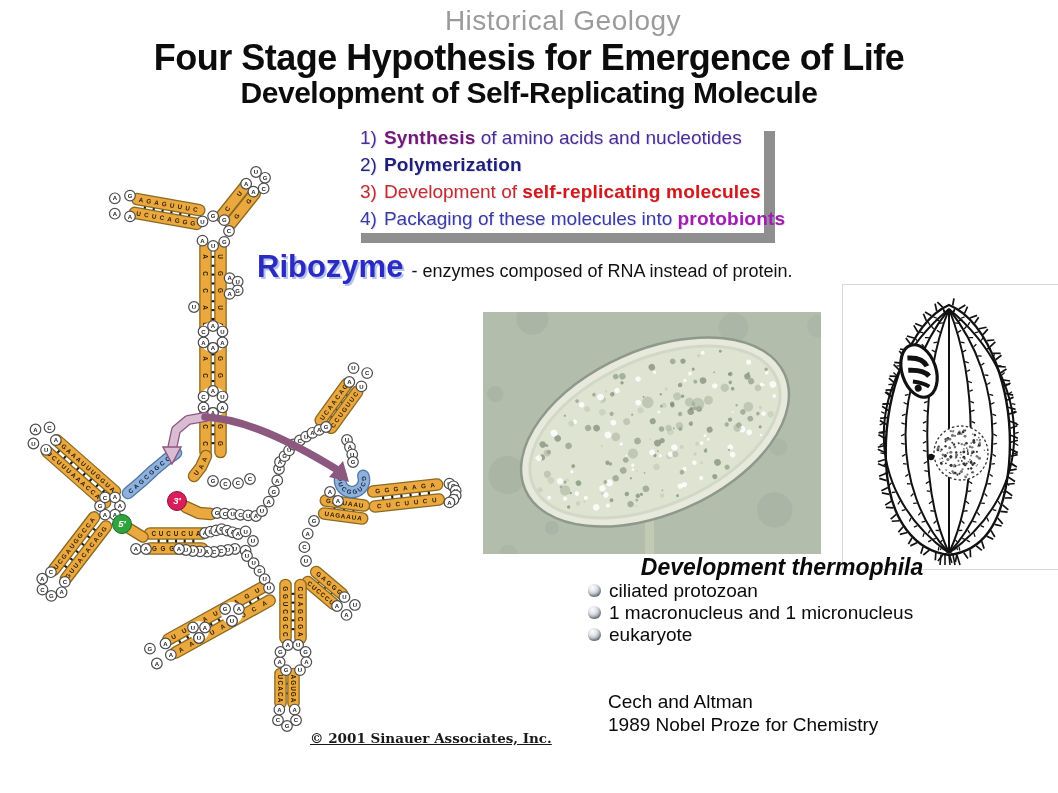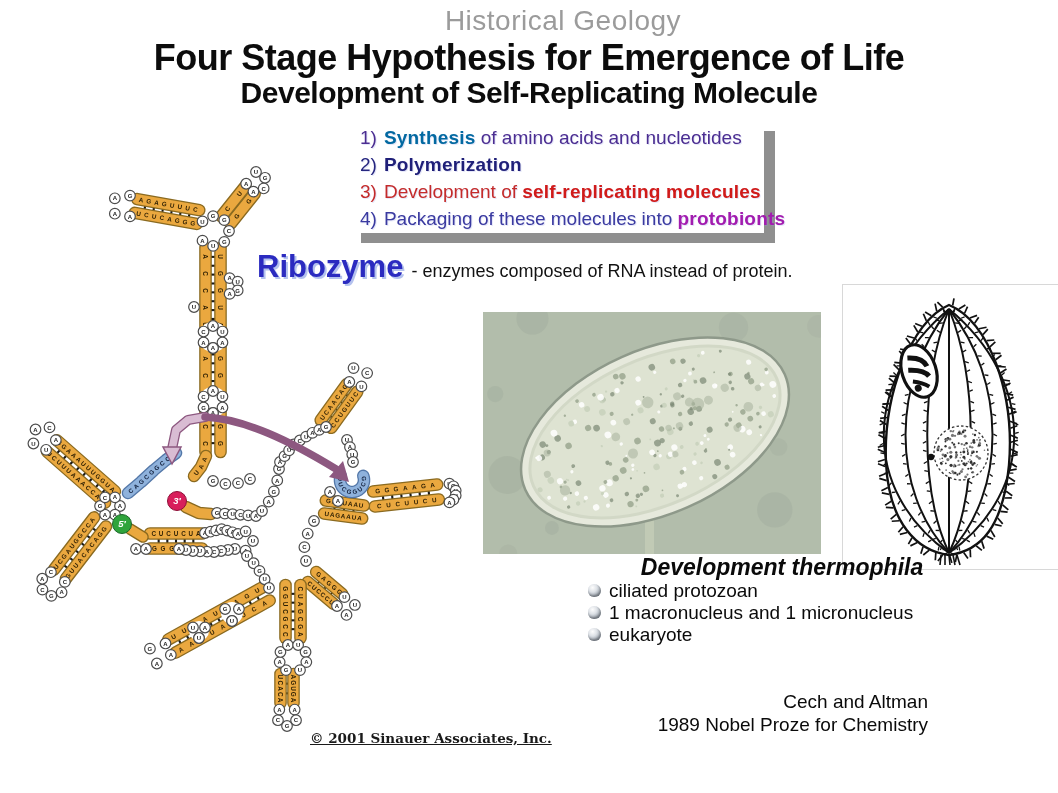--- a/index.html
+++ b/index.html
@@ -20,36 +20,36 @@
   .ribo-def{font-size:18px;color:#121212;margin-left:8px;}
   .photo{left:483px;top:312px;width:338px;height:242px;}
   .drawing{left:842px;top:284px;width:216px;height:284px;background:#fff;border:1px solid #d8d8d8;}
   .specimen-name{left:598px;top:554px;width:368px;text-align:center;font-size:23px;
                  font-weight:bold;font-style:italic;color:#0a0a0a;white-space:nowrap;}
   .bullets{left:588px;top:580px;margin:0;padding:0;list-style:none;}
   .bullets li{display:flex;align-items:flex-start;font-size:19px;line-height:22px;color:#0a0a0a;white-space:nowrap;}
   .sphere{flex:0 0 13px;width:13px;height:13px;margin:4px 8px 0 0;border-radius:50% 60% 55% 50%;
           background:radial-gradient(circle at 35% 28%,#fdfdfd 0%,#dde1e6 35%,#9aa2ac 72%,#6f7781 100%);
           box-shadow:inset -1px -2px 2px rgba(0,0,0,.25);}
-  .credit{left:608px;top:690px;width:320px;text-align:right;font-size:19px;line-height:23px;color:#0a0a0a;}
+  .credit{left:608px;top:690px;width:320px;text-align:left;font-size:19px;line-height:23px;color:#0a0a0a;}
   .copyright{left:310px;top:730px;font-family:"DejaVu Serif","Liberation Serif",serif;
              font-size:13.5px;font-weight:600;color:#1a1a1a;white-space:nowrap;text-decoration:underline;}
   .rna{left:0;top:130px;}
   svg text{font-family:"Liberation Sans",sans-serif;}
 </style>
 </head>
 <body>
 
 <div class="slide">
   <div class="abs kicker">Historical Geology</div>
   <div class="abs title">Four Stage Hypothesis for Emergence of Life</div>
   <div class="abs subtitle">Development of Self-Replicating Molecule</div>
 
   <div class="abs stage-box">
-      <div class="stage-line" style="color: rgb(75, 45, 145);"><span class="num">1)</span><b style="color: #0369a1;">Synthesis</b> of amino acids and nucleotides</div>
+      <div class="stage-line" style="color: rgb(75, 45, 145);"><span class="num">1)</span><b style="color: #701a75;">Synthesis</b> of amino acids and nucleotides</div>
       <div class="stage-line" style="color: rgb(38, 38, 127);"><span class="num">2)</span><b style="color: rgb(31, 31, 120);">Polymerization</b></div>
       <div class="stage-line" style="color: rgb(196, 43, 43);"><span class="num">3)</span>Development of <b style="color: rgb(208, 26, 26);">self-replicating molecules</b></div>
       <div class="stage-line" style="color: rgb(58, 58, 160);"><span class="num">4)</span>Packaging of these molecules into <b style="color: #a21caf;">protobionts</b></div>
     </div>
 
   <div class="abs ribozyme">
     <span class="ribo-term" style="color: rgb(43, 43, 192);">Ribozyme</span>
     <span class="ribo-def">- enzymes composed of RNA instead of protein.</span>
   </div>
 

